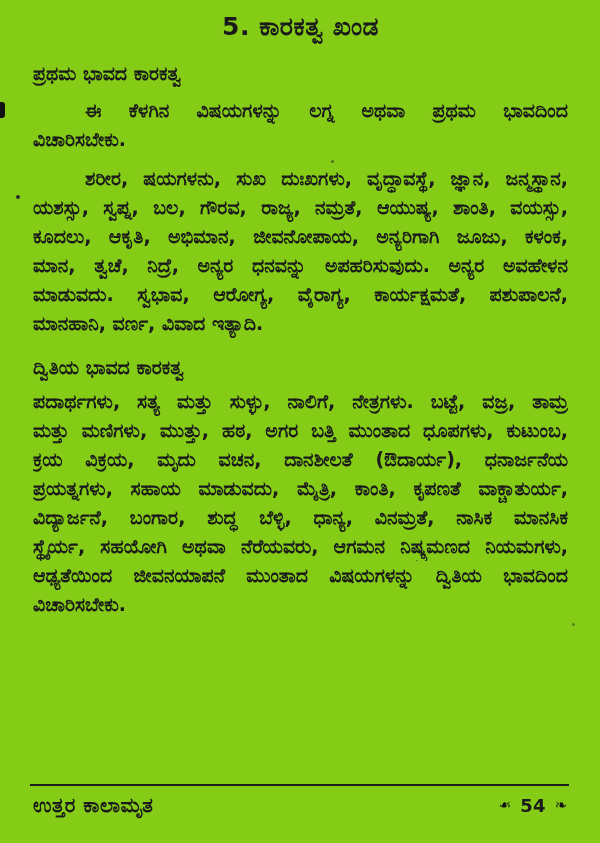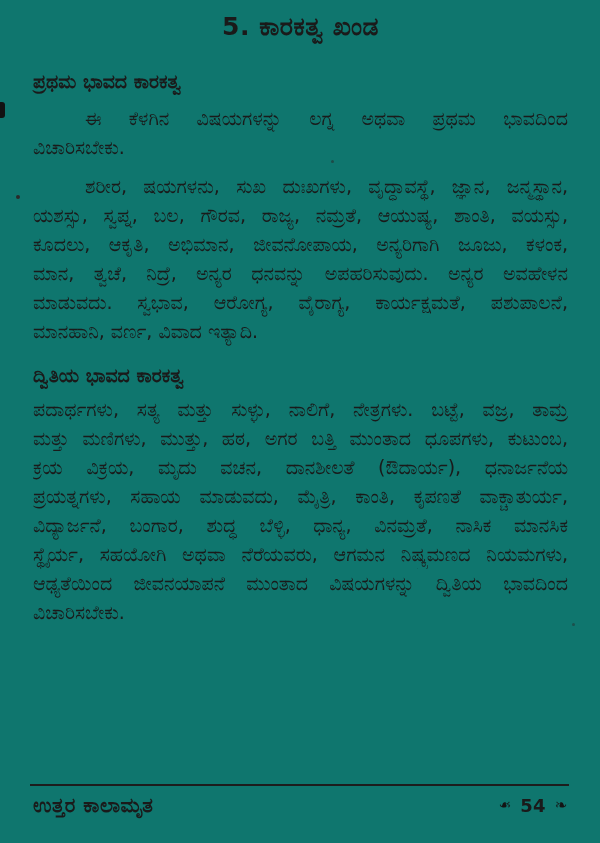--- a/index.html
+++ b/index.html
@@ -1,20 +1,20 @@
 <!DOCTYPE html>
 <html><head>
 <meta charset="utf-8">
 <style>
   html,body{margin:0;padding:0;background:#e8e8e4;}
   .page{
     position:relative;
     width:600px;height:843px;
     margin:0 auto;
-    background:#0f766e;
+    background:#84cc16;
     font-family:"DejaVu Sans","Liberation Sans",sans-serif;
     color:#1a1a1a;
     overflow:hidden;
     box-sizing:border-box;
   }
   .content{
     position:absolute;
     left:33px;right:32px;top:0;
   }
   .title{
@@ -23,31 +23,32 @@
     font-size:25px;
     font-weight:700;
     line-height:34px;
     letter-spacing:.5px;
   }
   .heading{
     font-size:19px;
     font-weight:700;
     line-height:26px;
   }
-  .h-s1{margin-top:24px;}
+  .h-s1{margin-top:16px;}
   .h-s2{margin-top:16px;}
   .h-s3{margin-top:17px;}
   .para{margin-top:10px;}
   .para.tight{margin-top:7px;}
   .line{
     font-size:19px;
     line-height:29px;
     height:29px;
     white-space:nowrap;
     overflow:visible;
+    font-weight:bold;
   }
   
   .line.j{
     text-align:justify;
     white-space:normal;
     overflow:hidden;
   }
   .line.j::after{
     content:"";
     display:inline-block;

